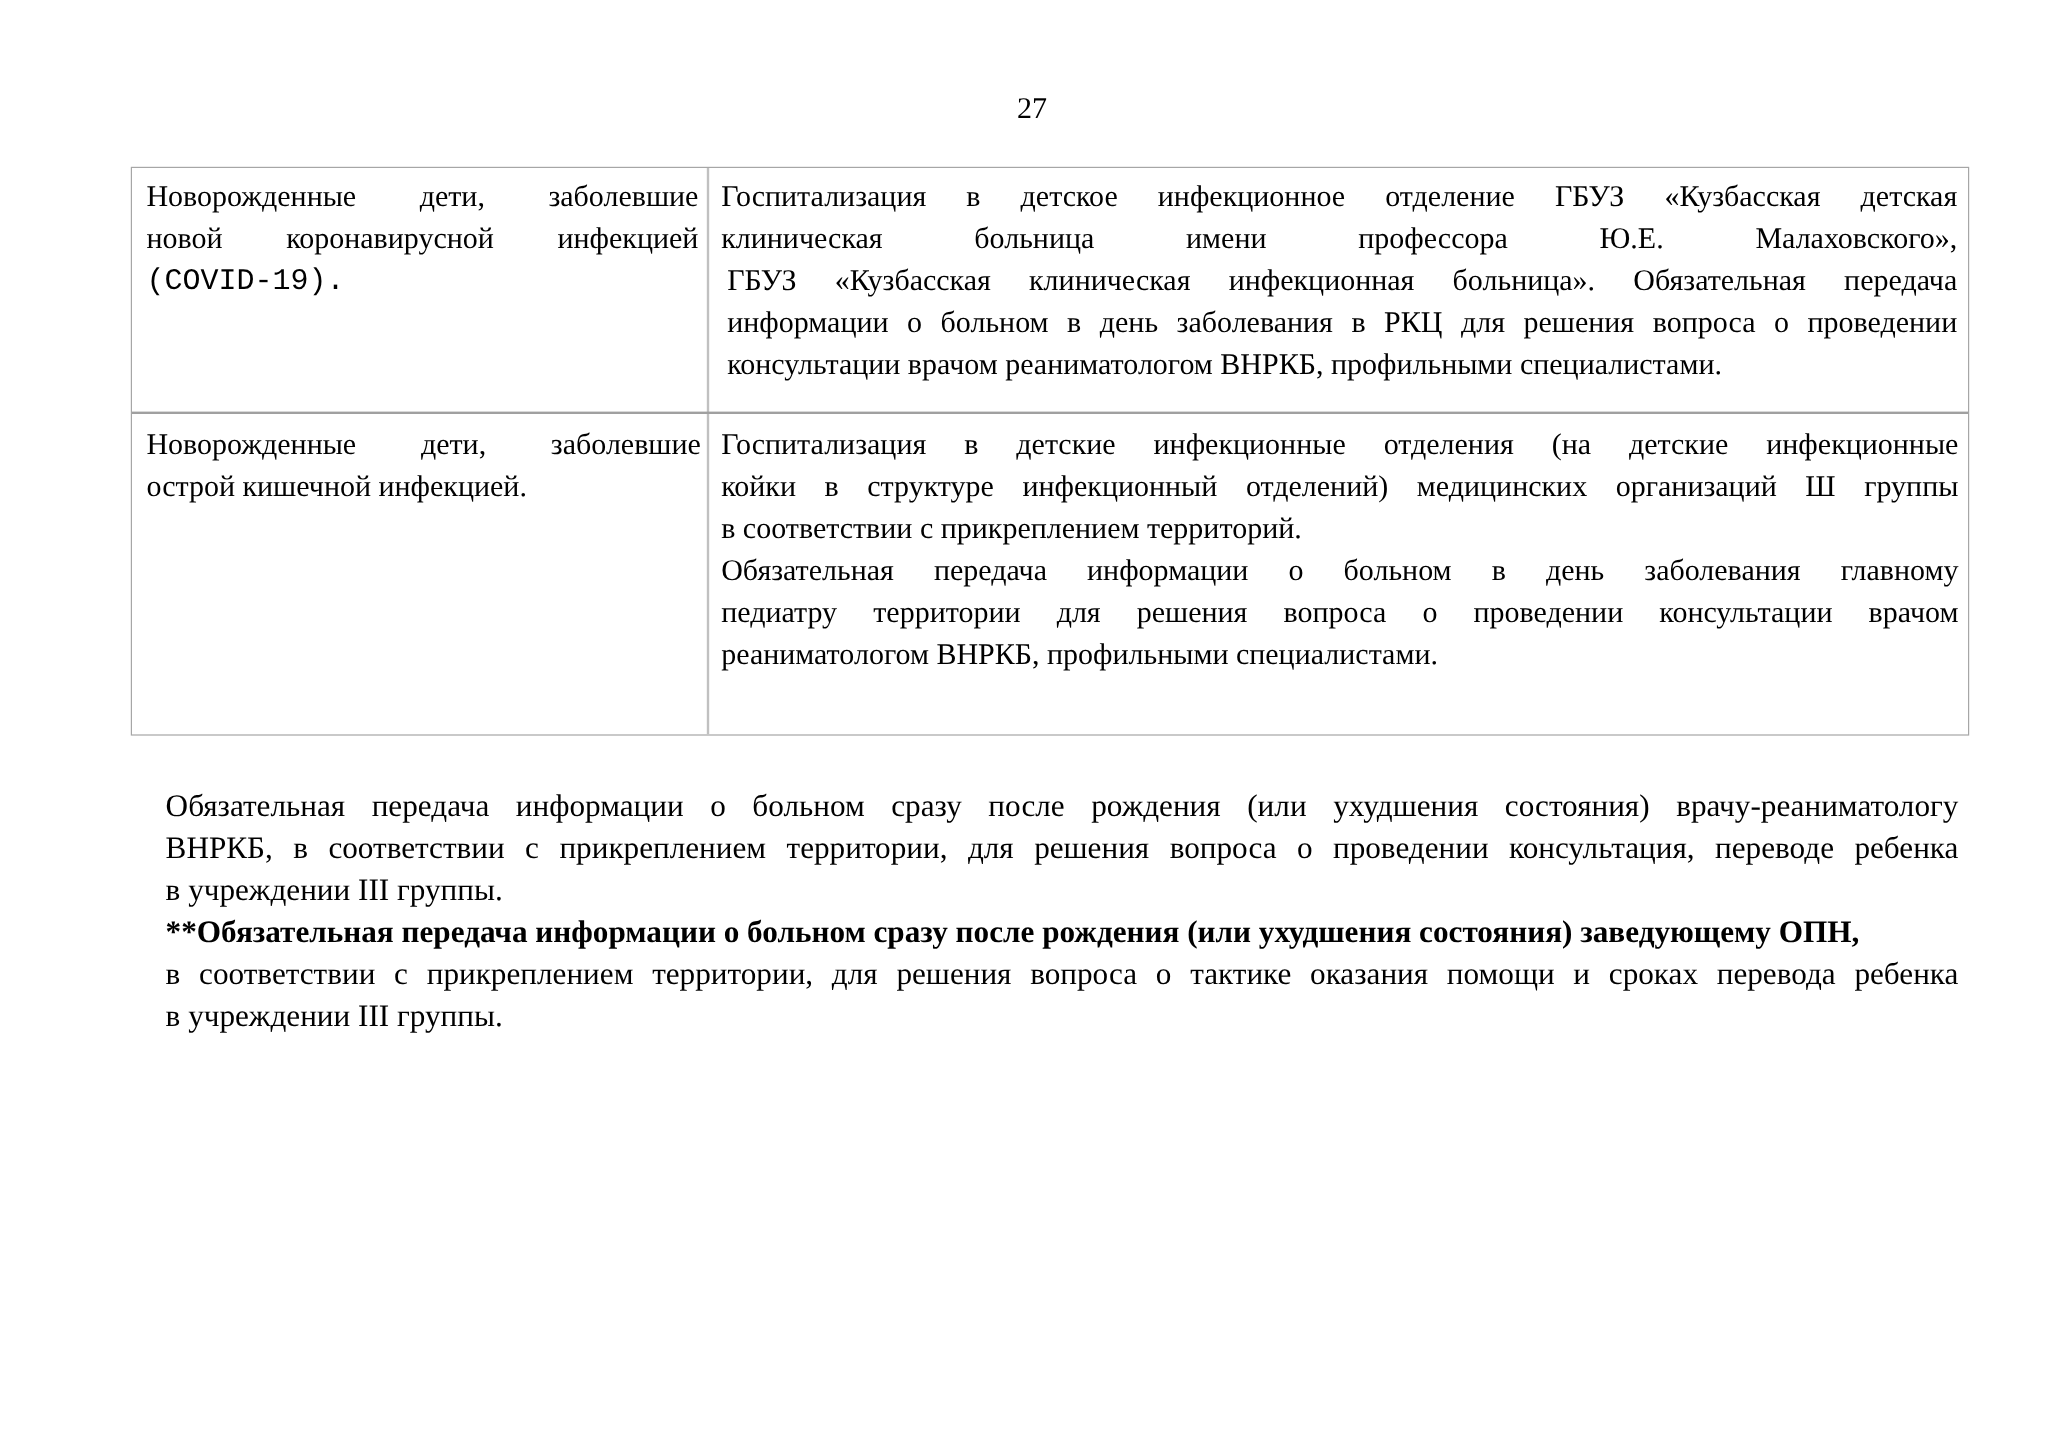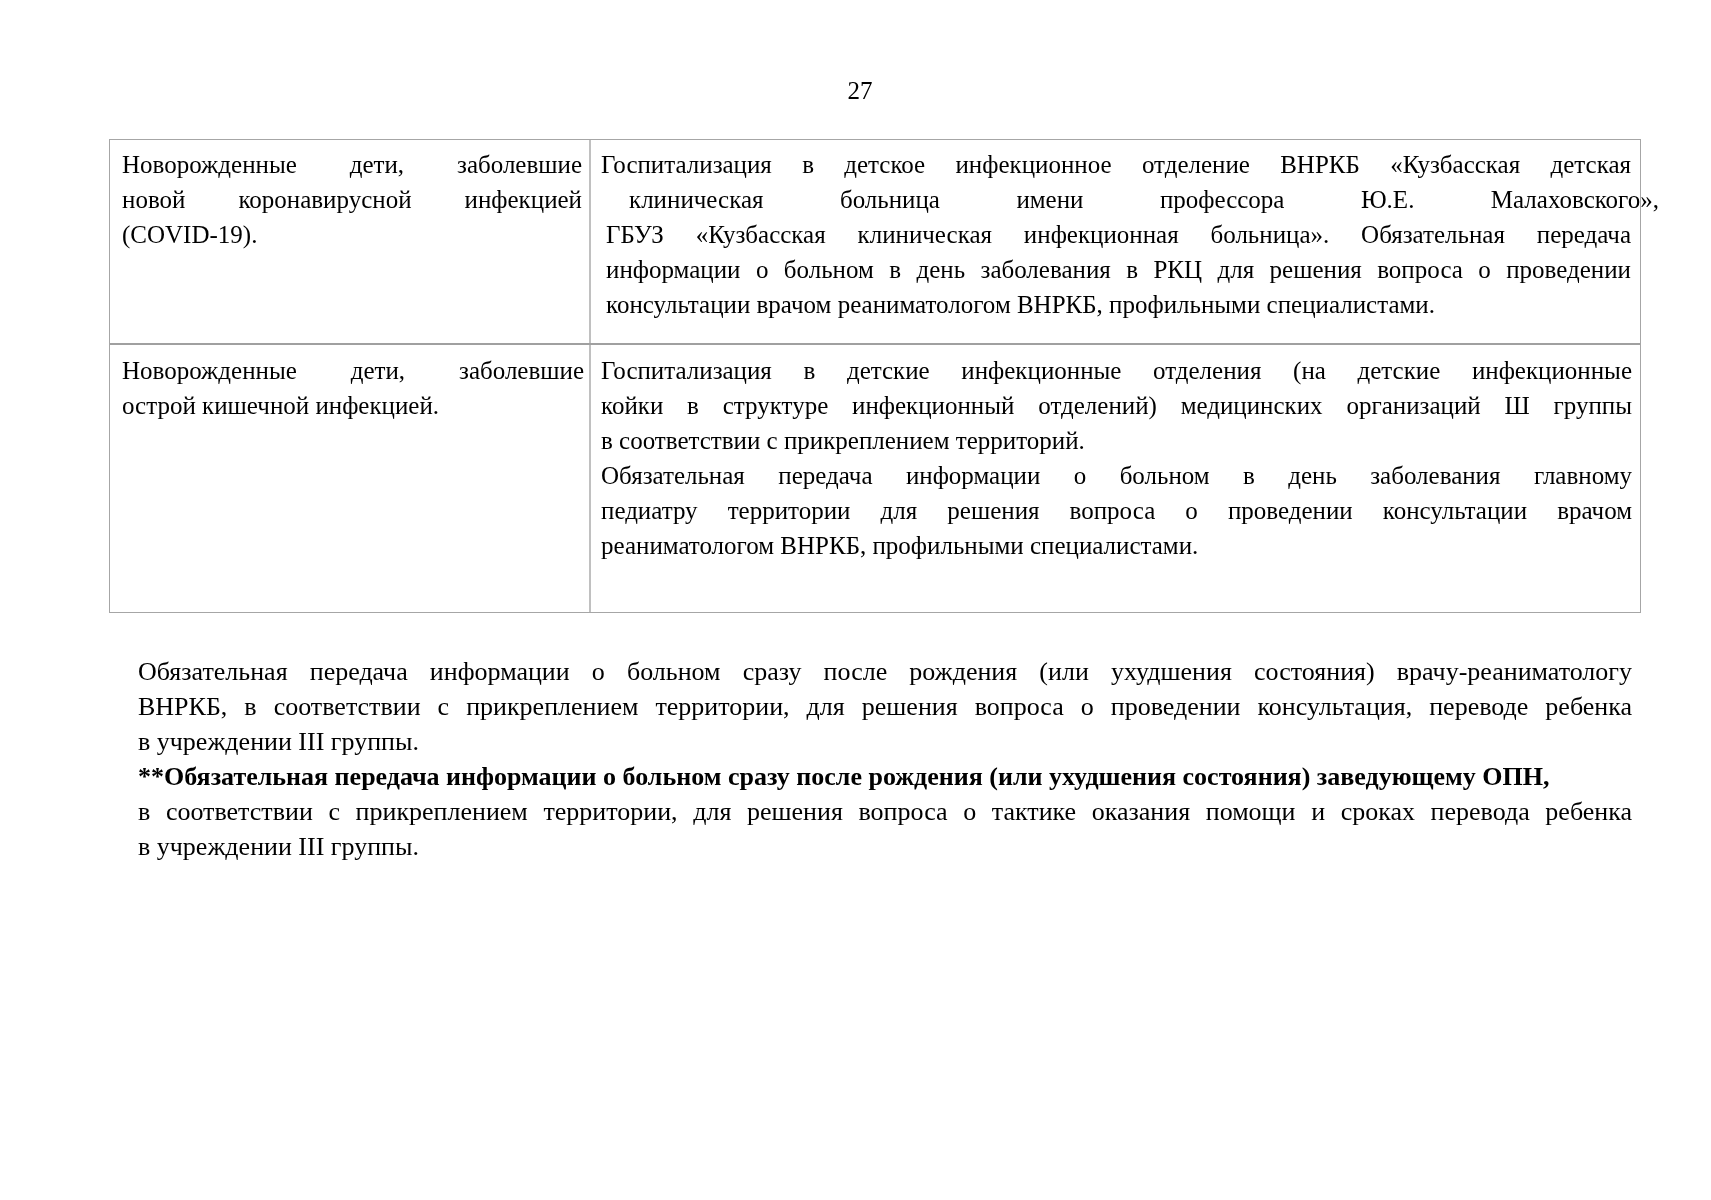--- a/index.html
+++ b/index.html
@@ -24,25 +24,25 @@
 <div class="page-number">27</div>
 
 <div class="doc-table">
   <div class="col-divider" style="left:479px;"></div>
   <div class="row-divider" style="top:203px;"></div>
 
   <div>
     <div>
       <div class="line" style="left:12px; top:10px; width:460px;">Новорожденные дети, заболевшие</div>
       <div class="line" style="left:12px; top:45px; width:460px;">новой коронавирусной инфекцией</div>
-      <div class="line last" style="left:12px; top:80px; width:460px;">(COVID-19).</div>
+      <div class="line last" style="left:12px; top:80px; width:460px;font-family:Liberation Mono, monospace;">(COVID-19).</div>
     </div>
     <div>
-      <div class="line" style="left:491px; top:10px; width:1030px;">Госпитализация в детское инфекционное отделение ВНРКБ «Кузбасская детская</div>
-      <div class="line" style="left:491px; top:45px; width:1030px;margin-left:28px;">клиническая больница имени профессора Ю.Е. Малаховского»,</div>
+      <div class="line" style="left:491px; top:10px; width:1030px;">Госпитализация в детское инфекционное отделение ГБУЗ «Кузбасская детская</div>
+      <div class="line" style="left:491px; top:45px; width:1030px;">клиническая больница имени профессора Ю.Е. Малаховского»,</div>
       <div class="line" style="left:496px; top:80px; width:1025px;">ГБУЗ «Кузбасская клиническая инфекционная больница». Обязательная передача</div>
       <div class="line" style="left:496px; top:115px; width:1025px;">информации о больном в день заболевания в РКЦ для решения вопроса о проведении</div>
       <div class="line last" style="left:496px; top:150px; width:1025px;">консультации врачом реаниматологом ВНРКБ, профильными специалистами.</div>
     </div>
   </div>
 
   <div>
     <div>
       <div class="line" style="left:12px; top:216px; width:462px;">Новорожденные дети, заболевшие</div>
       <div class="line last" style="left:12px; top:251px; width:462px;">острой кишечной инфекцией.</div>

